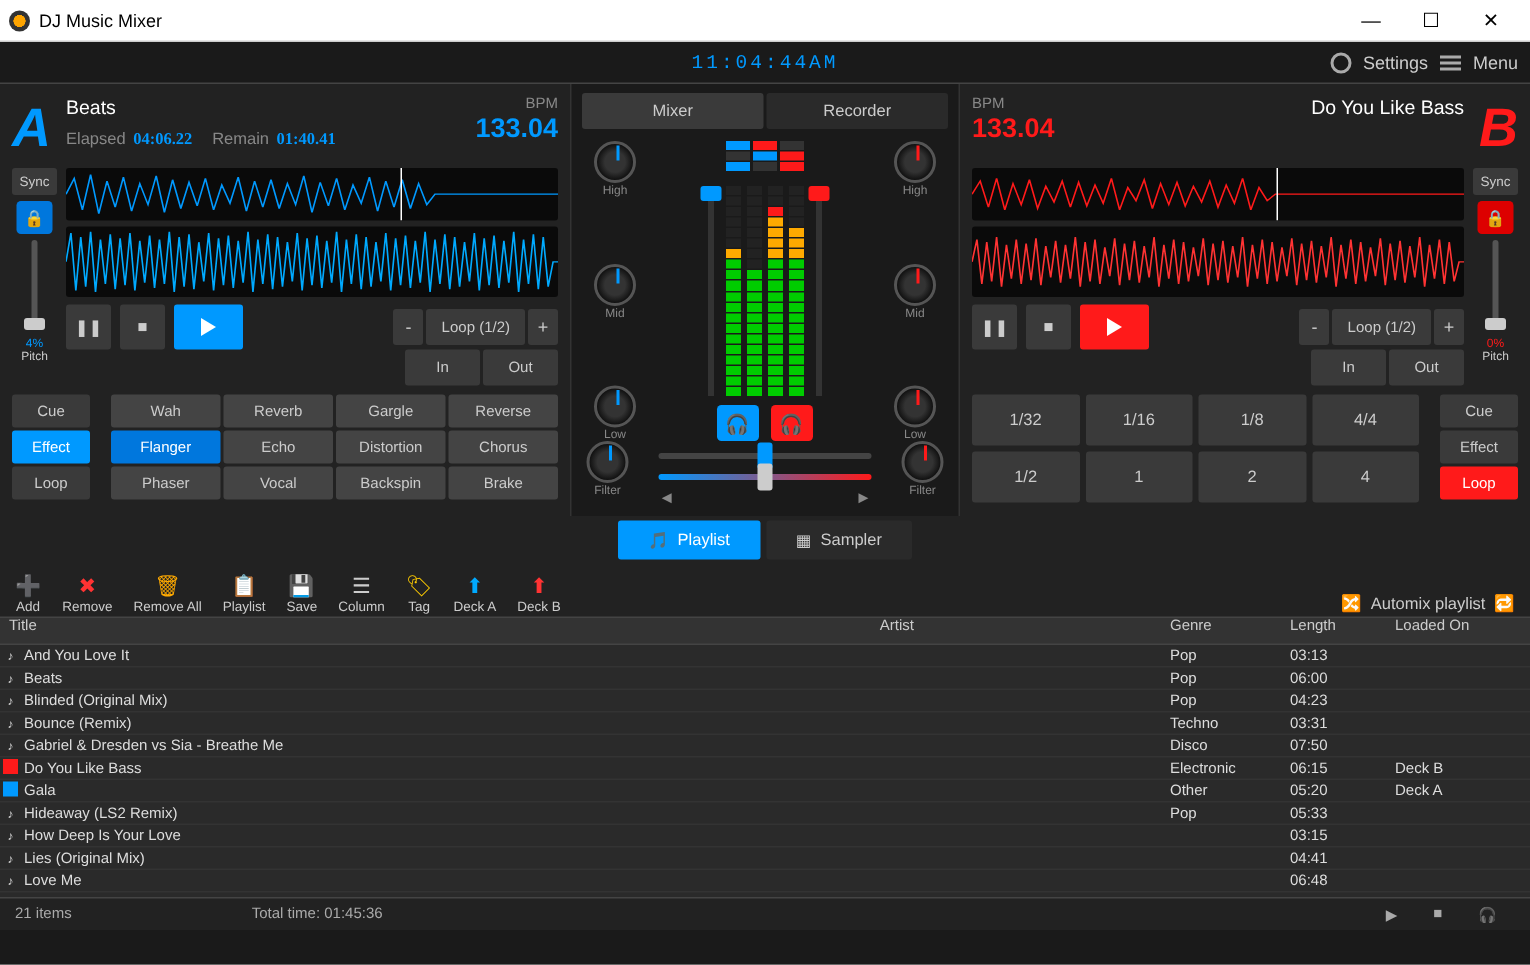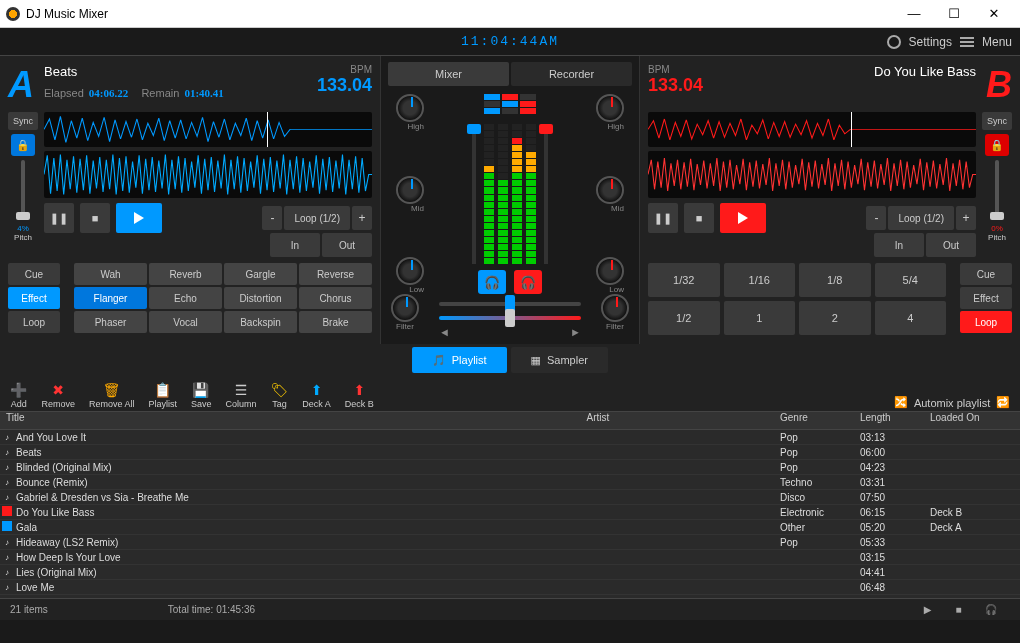--- a/index.html
+++ b/index.html
@@ -61,21 +61,21 @@
 .loopcell { background:#3a3a3a; font-size:11px; display:flex; align-items:center; justify-content:center; border-radius:2px; }
 .mixer { width:260px; background:#1a1a1a; padding:6px; border-left:1px solid #333; border-right:1px solid #333; }
 .mixtabs { display:flex; height:24px; margin-bottom:8px; }
 .mixtab { flex:1; background:#2a2a2a; font-size:11px; display:flex; align-items:center; justify-content:center; border-radius:2px; margin:0 1px; }
 .mixtab.active { background:#3a3a3a; }
 .mixbody { display:flex; height:200px; gap:6px; }
 .eqcol { width:46px; display:flex; flex-direction:column; align-items:center; justify-content:space-between; }
 .knob { width:28px; height:28px; border-radius:50%; background:radial-gradient(circle,#333 40%,#111 70%); border:2px solid #555; position:relative; }
 .knob:after { content:''; position:absolute; width:2px; height:10px; background:#999; top:1px; left:13px; }
 .knob-a:after { background:#0099ff; } .knob-b:after { background:#ff1a1a; }
-.knoblabel { font-size:8px; color:#888;text-align:right; }
+.knoblabel { font-size:8px; color:#888; }
 .centercol { flex:1; display:flex; flex-direction:column; align-items:center; }
 .colorblocks { display:flex; gap:2px; margin-bottom:4px; }
 .cblock { display:flex; flex-direction:column; gap:1px; }
 .cbar { width:16px; height:6px; }
 .meters { flex:1; display:flex; gap:4px; align-items:flex-end; justify-content:center; }
 .volslider { width:4px; height:140px; background:#333; position:relative; margin:0 4px; }
 .volcap { width:14px; height:10px; position:absolute; left:-5px; top:0; border-radius:2px; }
 .meter { width:10px; height:140px; display:flex; flex-direction:column-reverse; gap:1px; }
 .seg { flex:1; background:#222; }
 .headrow { display:flex; gap:8px; justify-content:center; margin-top:6px; }
@@ -446,21 +446,21 @@
               <div class="thumb"></div>
             </div>
           <div class="pitchlbl"><span style="color:#ff1a1a">0%</span><br><span>Pitch</span></div>
         </div>
       </div>
       <div class="fxgrid">
         <div class="loopbtns" id="loopgrid-b">
             <div class="loopcell">1/32</div>
             <div class="loopcell">1/16</div>
             <div class="loopcell">1/8</div>
-            <div class="loopcell">5/4</div>
+            <div class="loopcell">4/4</div>
             <div class="loopcell">1/2</div>
             <div class="loopcell">1</div>
             <div class="loopcell">2</div>
             <div class="loopcell">4</div>
           </div>
         <div class="fxside" id="fxside-b">
             <div class="fxsidebtn">Cue</div>
             <div class="fxsidebtn">Effect</div>
             <div class="fxsidebtn active-r">Loop</div>
           </div>

